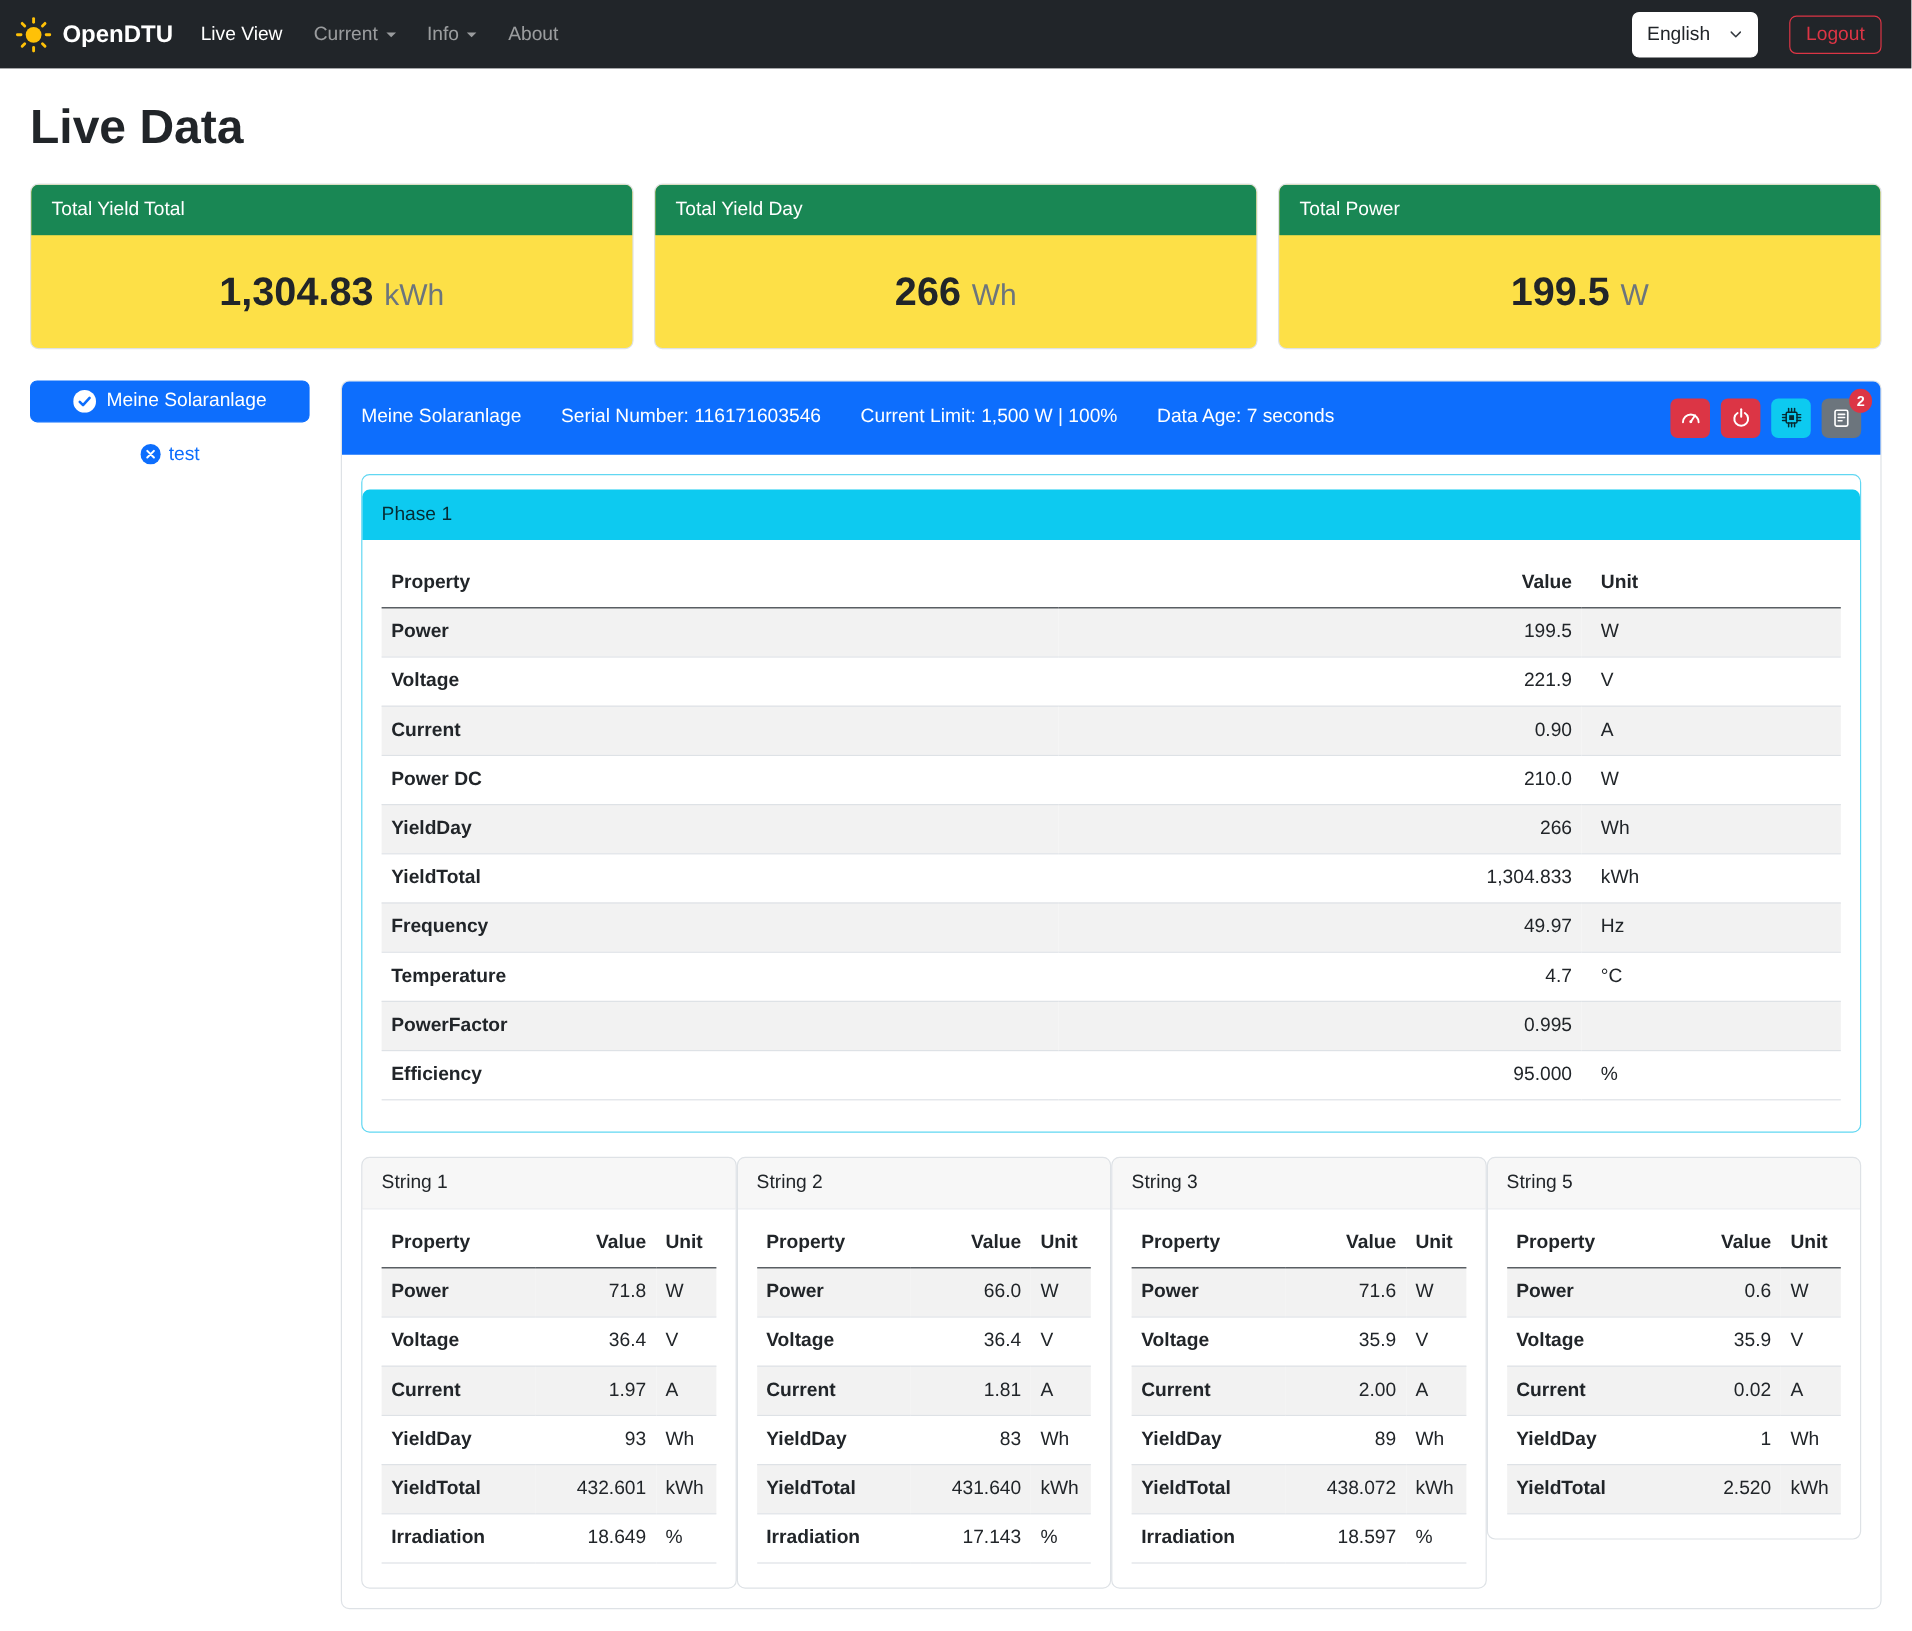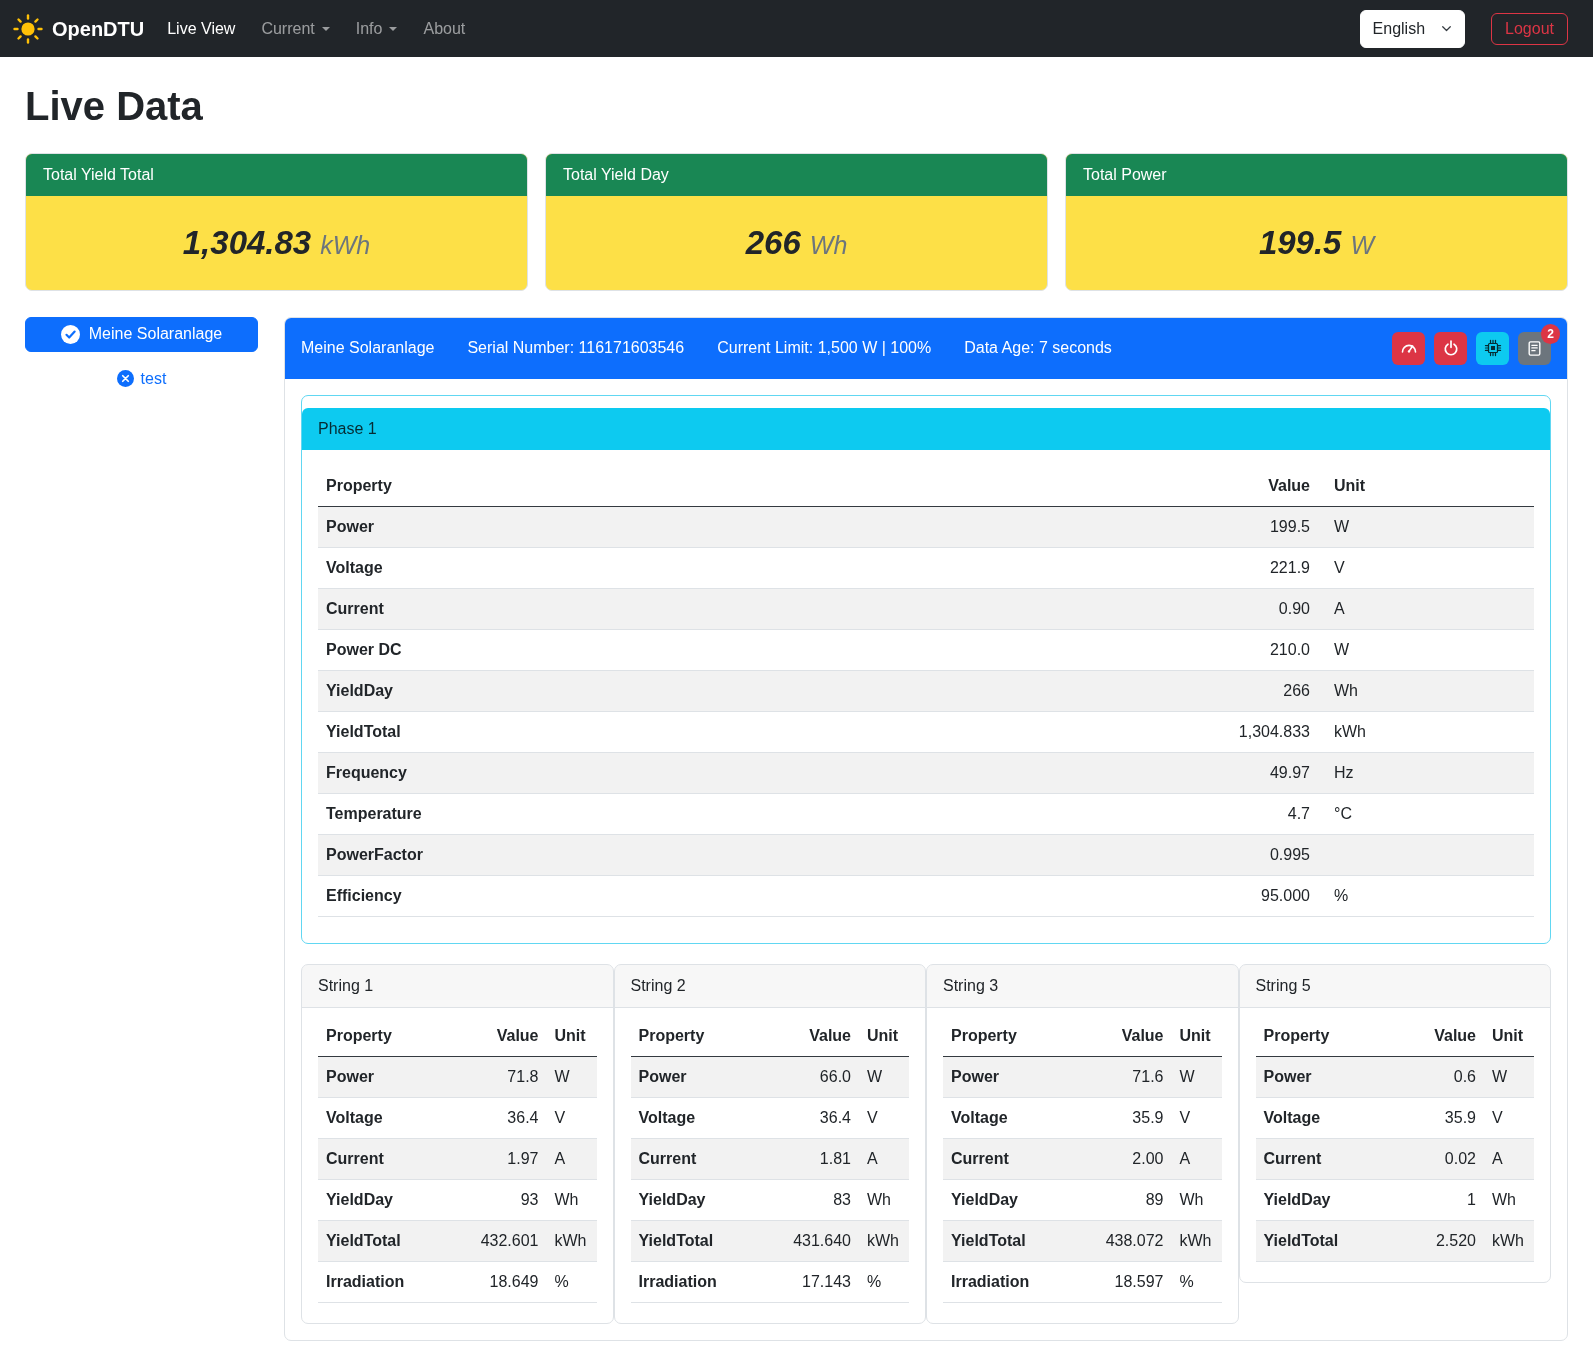--- a/index.html
+++ b/index.html
@@ -75,21 +75,21 @@
   }
 
   
   .container { padding: 0 25px 10px; }
   h1.page-title { font-size: 40px; font-weight: 600; margin: 19px 0 17px; }
 
   
   .summary-row { display: flex; gap: 17px; margin-bottom: 26px; }
   .summary-card { flex: 1; border: 1px solid #dee2e6; border-radius: 7px; background: #fde047; overflow: hidden; }
   .summary-card .hdr { background: #198754; color: #fff; padding: 9px 17px; }
-  .summary-card .bdy { padding: 22px 16px; text-align: center; font-style: italic; }
+  .summary-card .bdy { padding: 22px 16px; text-align: center; }
   .summary-value { font-size: 33px; font-weight: 700; color: #212529; }
   .summary-unit { font-size: 25px; color: #6c757d; margin-left: 9px; }
 
   
   .content-row { display: flex; gap: 26px; align-items: flex-start; padding-bottom: 20px; }
   .sidebar { flex: 0 0 233px; width: 233px; }
   .btn-inverter {
     width: 100%;
     display: flex; align-items: center; justify-content: center; gap: 9px;
     background: #0d6efd; border: 1px solid #0d6efd; color: #fff;

